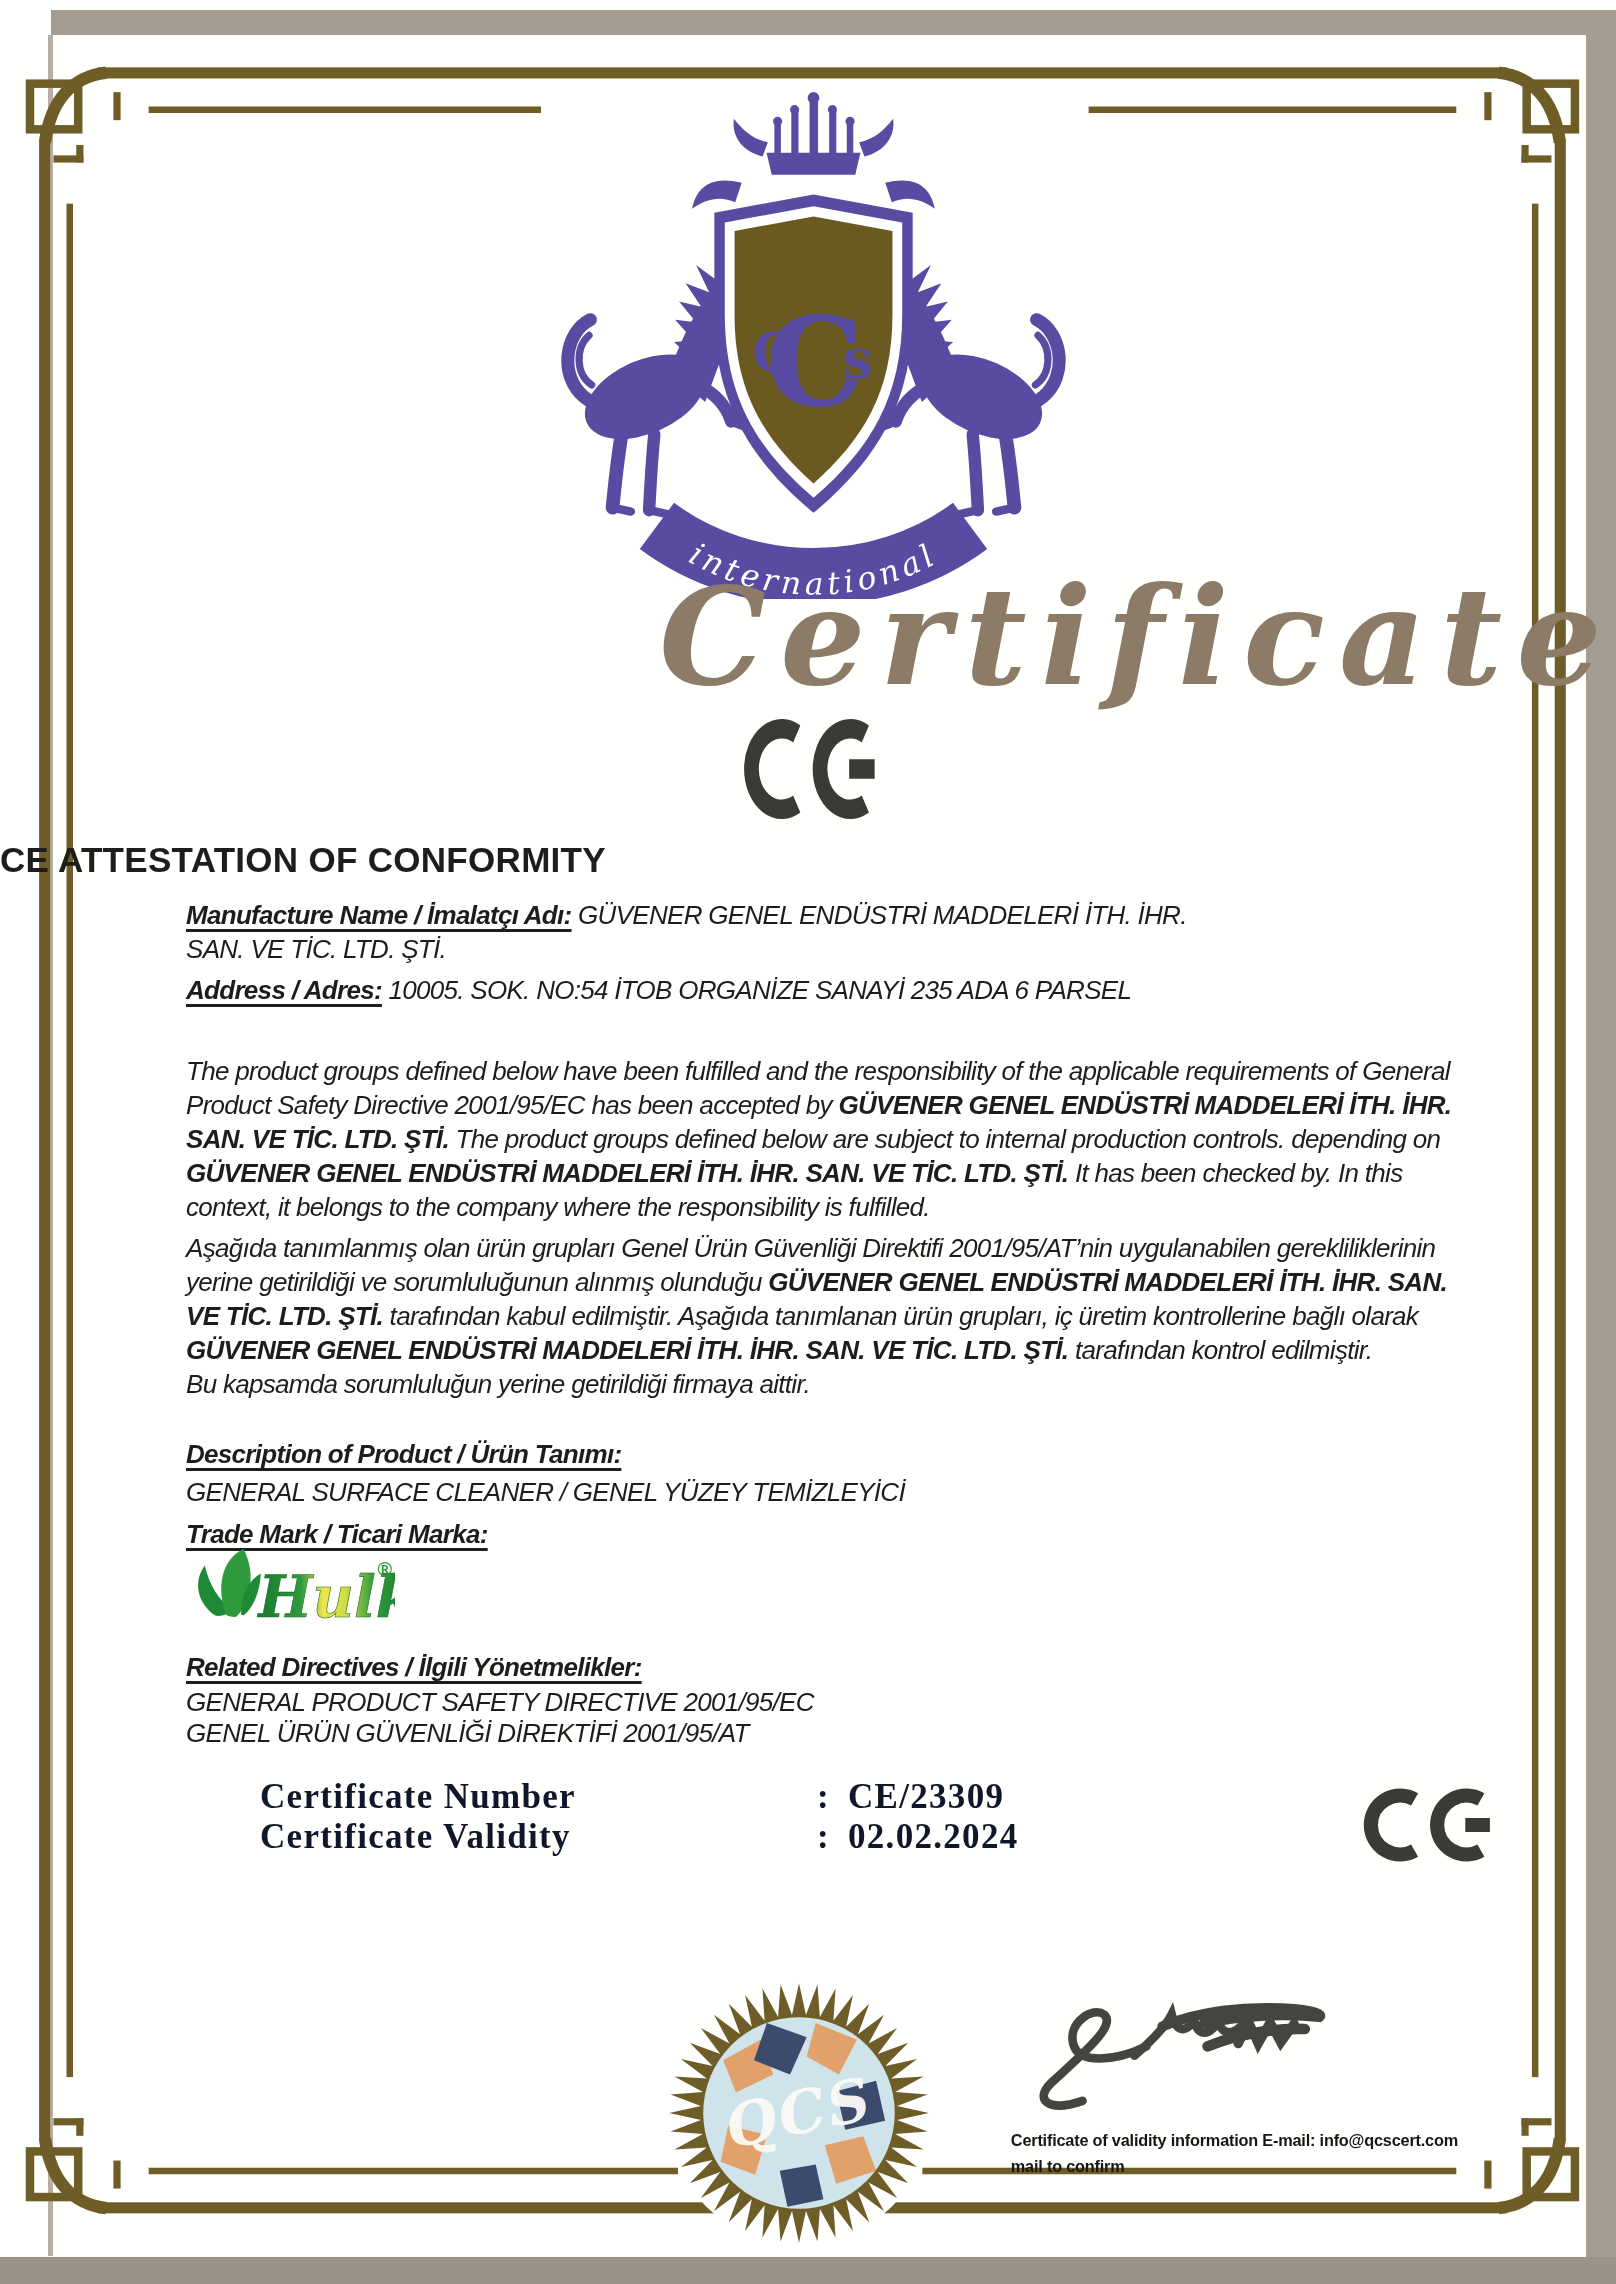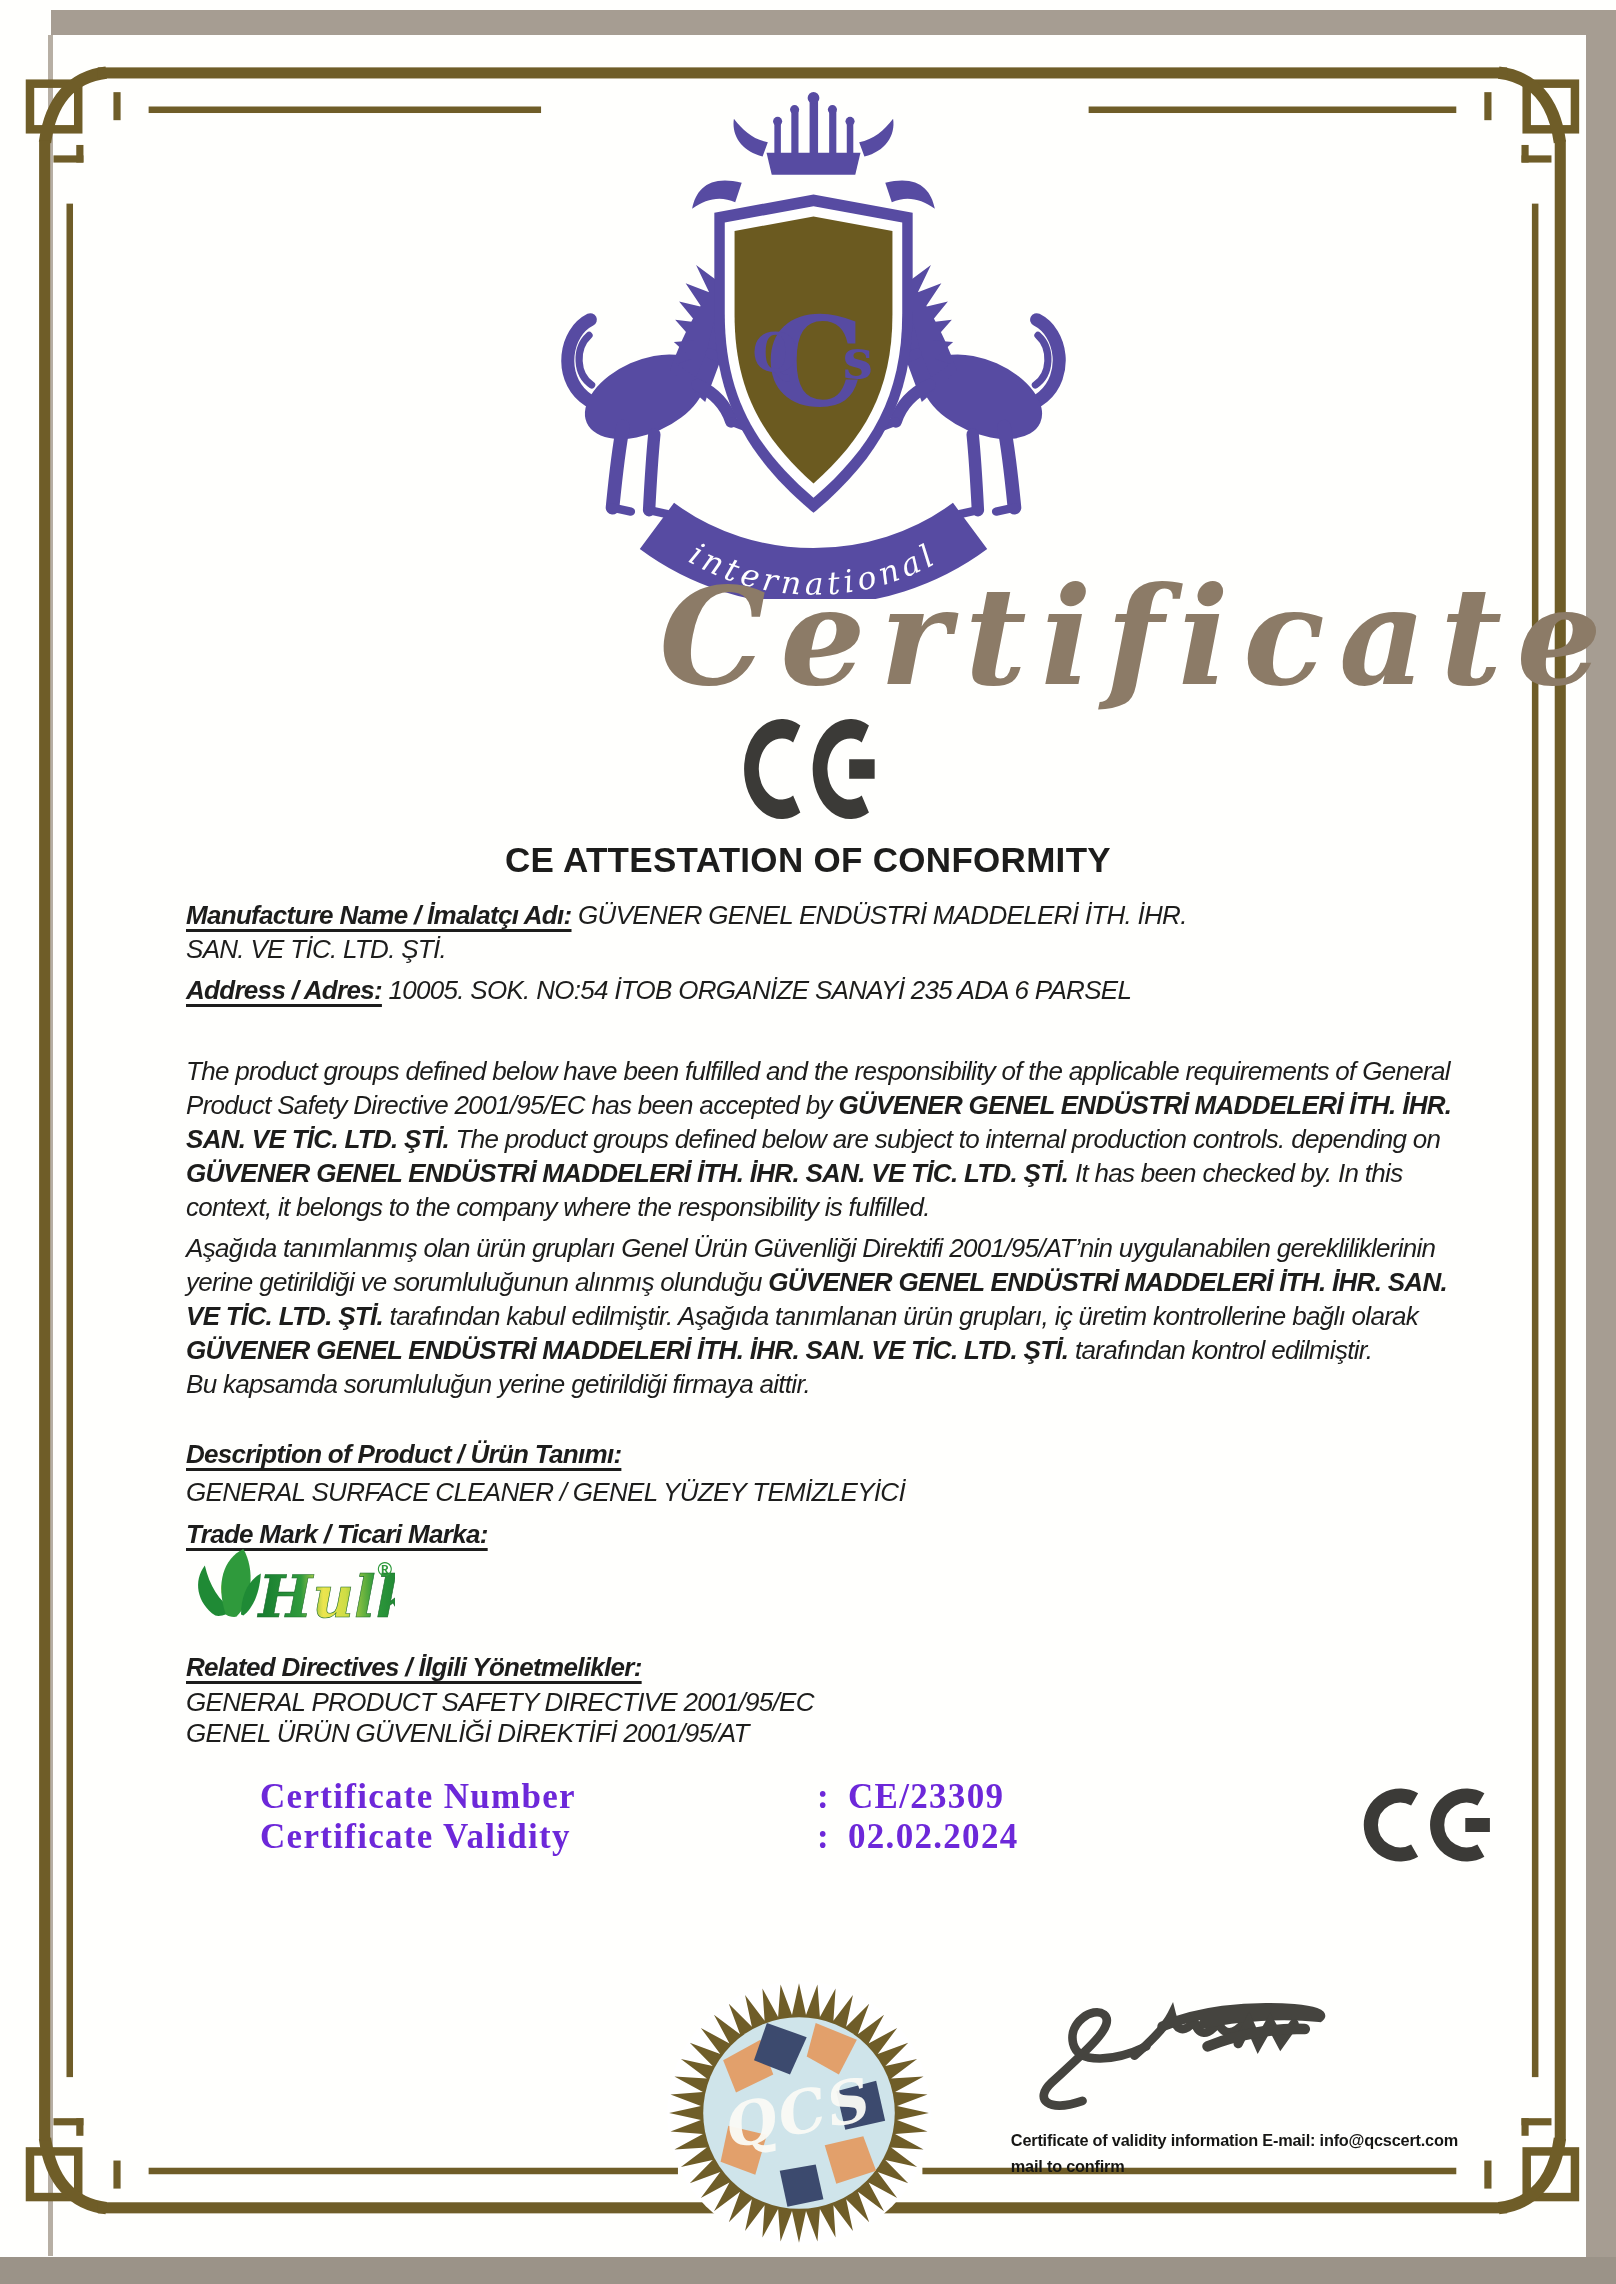--- a/index.html
+++ b/index.html
@@ -17,28 +17,28 @@
   .purplefill{fill:var(--purple,#574ba2);}
   .purplestroke{stroke:var(--purple,#574ba2);}
   .shieldfill{fill:var(--shield-gold,#6b5a20);}
   .cestroke{stroke:var(--ce-gray,#3b3a37);fill:none;stroke-width:30;}
   .sealblue{fill:var(--seal-blue,#cfe4ea);}
   .sealorange{fill:var(--seal-orange,#e2a06b);}
   .sealnavy{fill:var(--seal-navy,#3c4a6e);}
   .title{width:100%;text-align:right;top:562px;left:0;font-family:"DejaVu Serif",serif;
          font-style:italic;font-weight:700;font-size:134px;line-height:150px;
          letter-spacing:14.3px;color:var(--title-brown,#8c7b67);}
-  .heading{width:100%;left:0;top:840px;text-align:center;font-weight:700;font-size:35px;
+  .heading{width:100%;left:0;top:840px;text-align:left;font-weight:700;font-size:35px;
            color:var(--ink,#1d1d1c);letter-spacing:0.3px;}
   .body-text{color:var(--ink,#1d1d1c);font-size:26px;line-height:34px;letter-spacing:-0.7px;font-style:italic;}
   .blk{left:186px;width:1270px;}
   .ul-label{font-weight:700;text-decoration:underline;text-decoration-thickness:2.6px;text-underline-offset:4.6px;}
   .b{font-weight:700;}
   .cert-details{left:260px;top:1777px;font-family:"Liberation Serif",serif;font-weight:700;
-                font-size:35px;line-height:40px;color:#6d28d9;letter-spacing:1.3px;}
+                font-size:35px;line-height:40px;color:#0f172a;letter-spacing:1.3px;}
   .cert-label{display:inline-block;width:557px;}
   .cert-sep{display:inline-block;width:31px;}
   .footer{right:158px;top:2127px;font-weight:700;font-size:16.3px;line-height:26px;
           color:#161614;letter-spacing:-0.2px;}
   .crest-letter{font-family:"DejaVu Serif",serif;font-weight:700;fill:var(--purple,#574ba2);}
   .banner-text{font-family:"DejaVu Serif",serif;font-style:italic;font-size:48px;fill:#ffffff;letter-spacing:7px;}
   .hulk-text{font-family:"DejaVu Serif",serif;font-weight:700;font-style:italic;font-size:98px;}
   .seal-letters{font-family:"DejaVu Serif",serif;font-weight:700;font-style:italic;font-size:92px;
                 fill:#fbfbf6;opacity:0.95;letter-spacing:4px;}
 </style>

